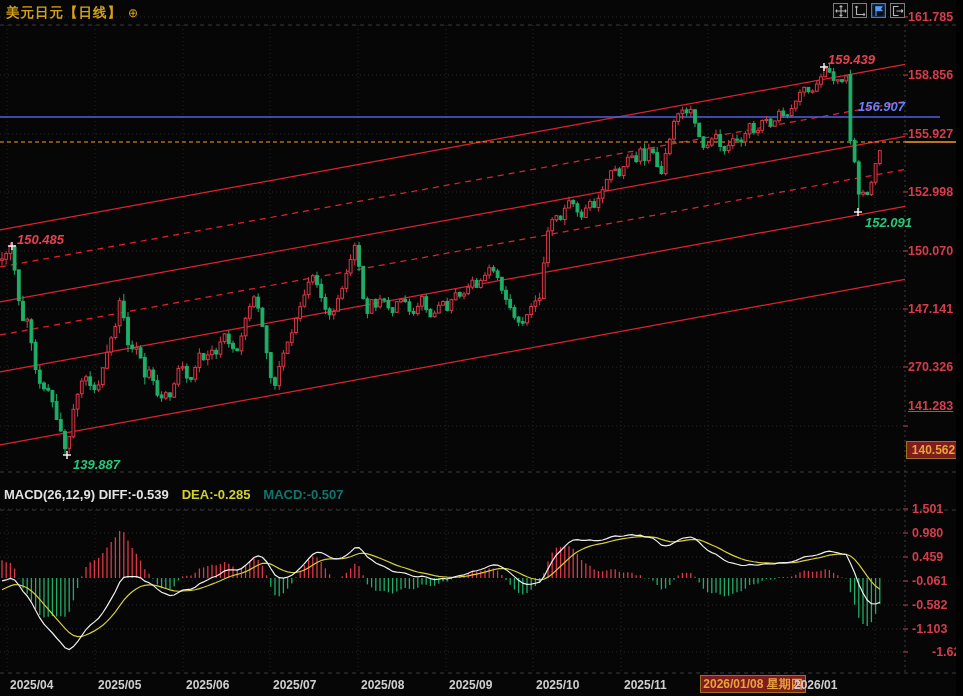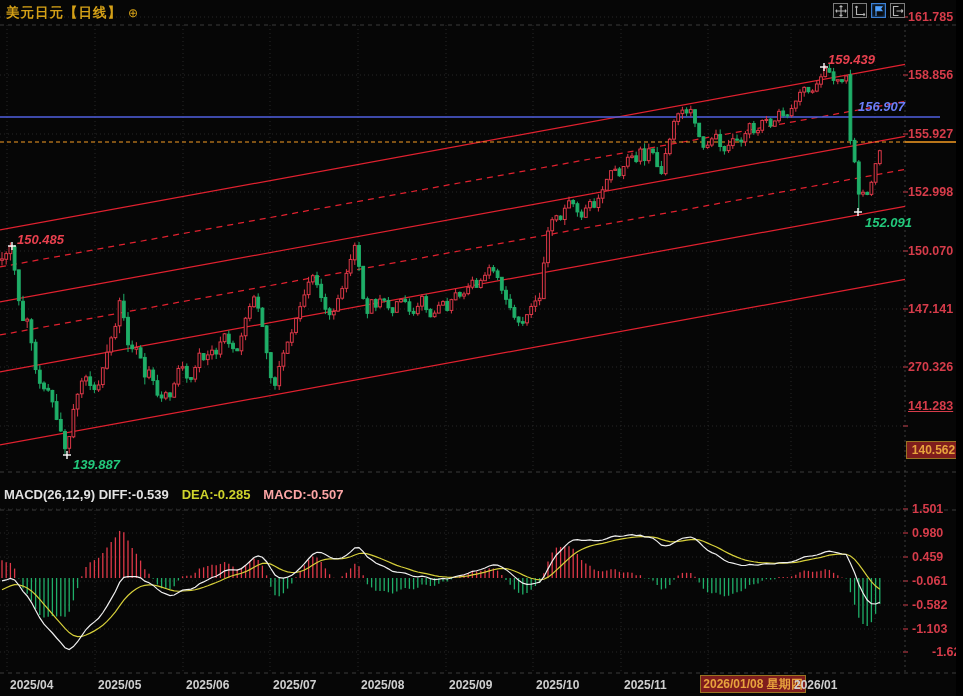--- a/index.html
+++ b/index.html
@@ -20,21 +20,21 @@
   .ann{font-size:13px;font-weight:bold;font-style:italic;}
   .ann.red{color:#e8404e;}
   .ann.green{color:#23c97c;text-align:center;}
   .ann.blue{color:#6b7df7;}
   .cursor-box{background:#7f1d1d;border:1px solid #9a7422;color:#e8a33d;font-size:12px;
               font-weight:bold;display:flex;align-items:center;justify-content:center;
               box-sizing:border-box;}
   .macd-head{left:4px;top:487px;font-size:13px;font-weight:bold;display:flex;gap:13px;}
   .macd-head .w{color:#e2e2e2;}
   .macd-head .y{color:#cfd32c;}
-  .macd-head .m{color:#fca5a5;}
+  .macd-head .m{color:#0f766e;}
   .watermark{right:4px;bottom:13px;color:#e6eaee;font-size:44px;font-weight:bold;
              letter-spacing:3px;opacity:.95;}
 </style>
 </head>
 <body>
 
 <div id="app">
 
   <svg id="plot" width="963" height="696">
       <line x1="0" y1="17" x2="903" y2="17" stroke="#262626" stroke-dasharray="1,3"></line>

